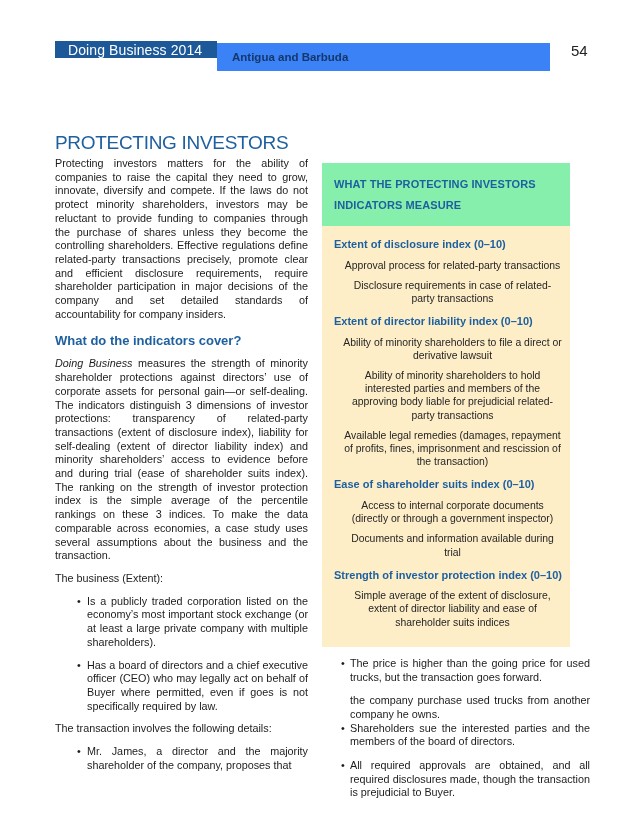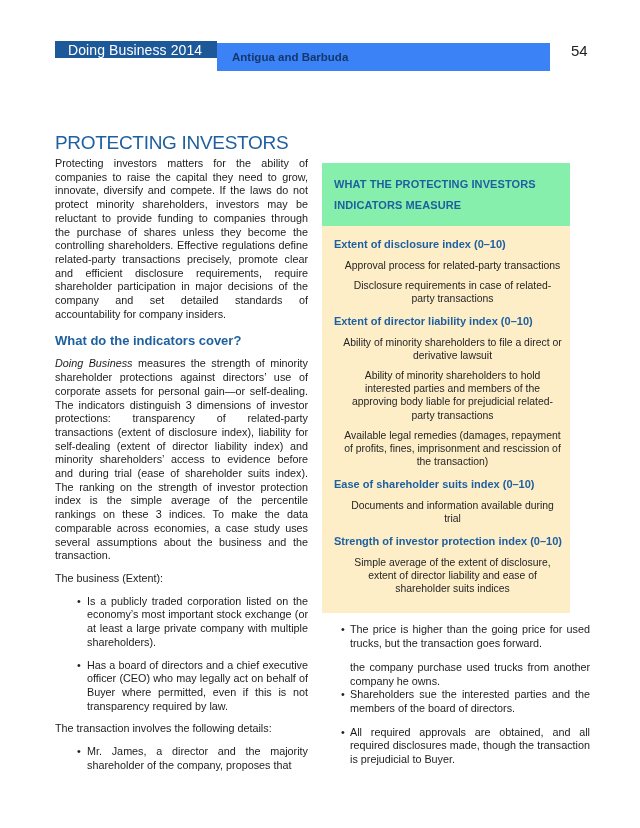--- a/index.html
+++ b/index.html
@@ -77,21 +77,21 @@
   <div class="col-left">
     <p class="body-text">Protecting investors matters for the ability of companies to raise the capital they need to grow, innovate, diversify and compete. If the laws do not protect minority shareholders, investors may be reluctant to provide funding to companies through the purchase of shares unless they become the controlling shareholders. Effective regulations define related-party transactions precisely, promote clear and efficient disclosure requirements, require shareholder participation in major decisions of the company and set detailed standards of accountability for company insiders.</p>
 
     <div class="sub-heading">What do the indicators cover?</div>
 
     <p class="body-text"><span class="italic">Doing Business</span><span> measures the strength of minority shareholder protections against directors’ use of corporate assets for personal gain—or self-dealing. The indicators distinguish 3 dimensions of investor protections: transparency of related-party transactions (extent of disclosure index), liability for self-dealing (extent of director liability index) and minority shareholders’ access to evidence before and during trial (ease of shareholder suits index). The ranking on the strength of investor protection index is the simple average of the percentile rankings on these 3 indices. To make the data comparable across economies, a case study uses several assumptions about the business and the transaction.</span></p>
 
     <p class="body-text lead-line">The business (Extent):</p>
 
     <div class="body-text bullet-item">Is a publicly traded corporation listed on the economy’s most important stock exchange (or at least a large private company with multiple shareholders).</div>
-    <div class="body-text bullet-item">Has a board of directors and a chief executive officer (CEO) who may legally act on behalf of Buyer where permitted, even if this is not transparency required by law.</div>
+    <div class="body-text bullet-item">Has a board of directors and a chief executive officer (CEO) who may legally act on behalf of Buyer where permitted, even if goes is not specifically required by law.</div>
 
     <p class="body-text lead-line">The transaction involves the following details:</p>
 
     <div class="body-text bullet-item">Mr. James, a director and the majority shareholder of the company, proposes that</div>
   </div>
 
   <div class="col-right">
 
     <div class="sidebar-box">
       <div class="sidebar-header">
@@ -103,20 +103,21 @@
         <div class="sb-heading">Extent of disclosure index (0–10)</div>
         <div class="sb-item">Approval process for related-party transactions</div>
         <div class="sb-item">Disclosure requirements in case of related-party transactions</div>
 
         <div class="sb-heading">Extent of director liability index (0–10)</div>
         <div class="sb-item">Ability of minority shareholders to file a direct or derivative lawsuit</div>
         <div class="sb-item">Ability of minority shareholders to hold interested parties and members of the approving body liable for prejudicial related-party transactions</div>
         <div class="sb-item">Available legal remedies (damages, repayment of profits, fines, imprisonment and rescission of the transaction)</div>
 
         <div class="sb-heading">Ease of shareholder suits index (0–10)</div>
+        <div class="sb-item">Access to internal corporate documents (directly or through a government inspector)</div>
         <div class="sb-item">Documents and information available during trial</div>
 
         <div class="sb-heading">Strength of investor protection index (0–10)</div>
         <div class="sb-item">Simple average of the extent of disclosure, extent of director liability and ease of shareholder suits indices</div>
 
       </div>
     </div>
 
     <div class="body-text bullet-item" style="margin-top:10px;">The price is higher than the going price for used trucks, but the transaction goes forward.</div>
 

